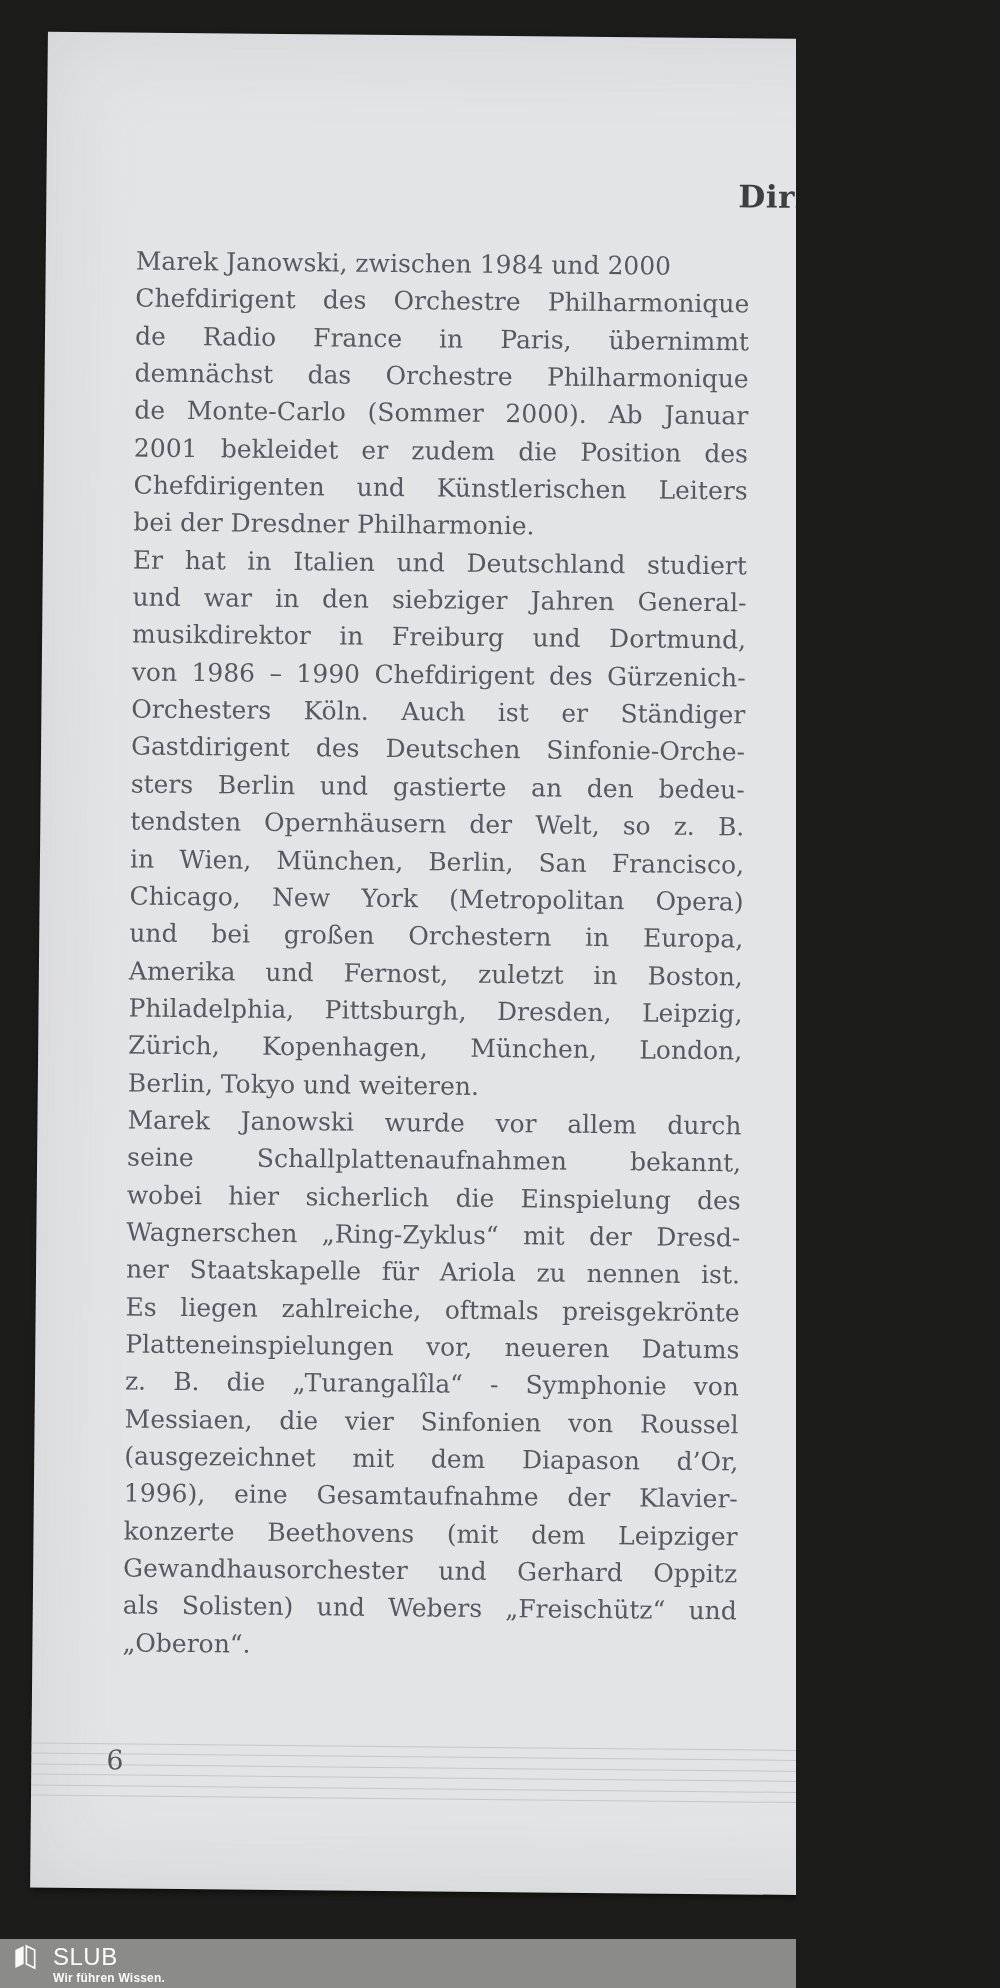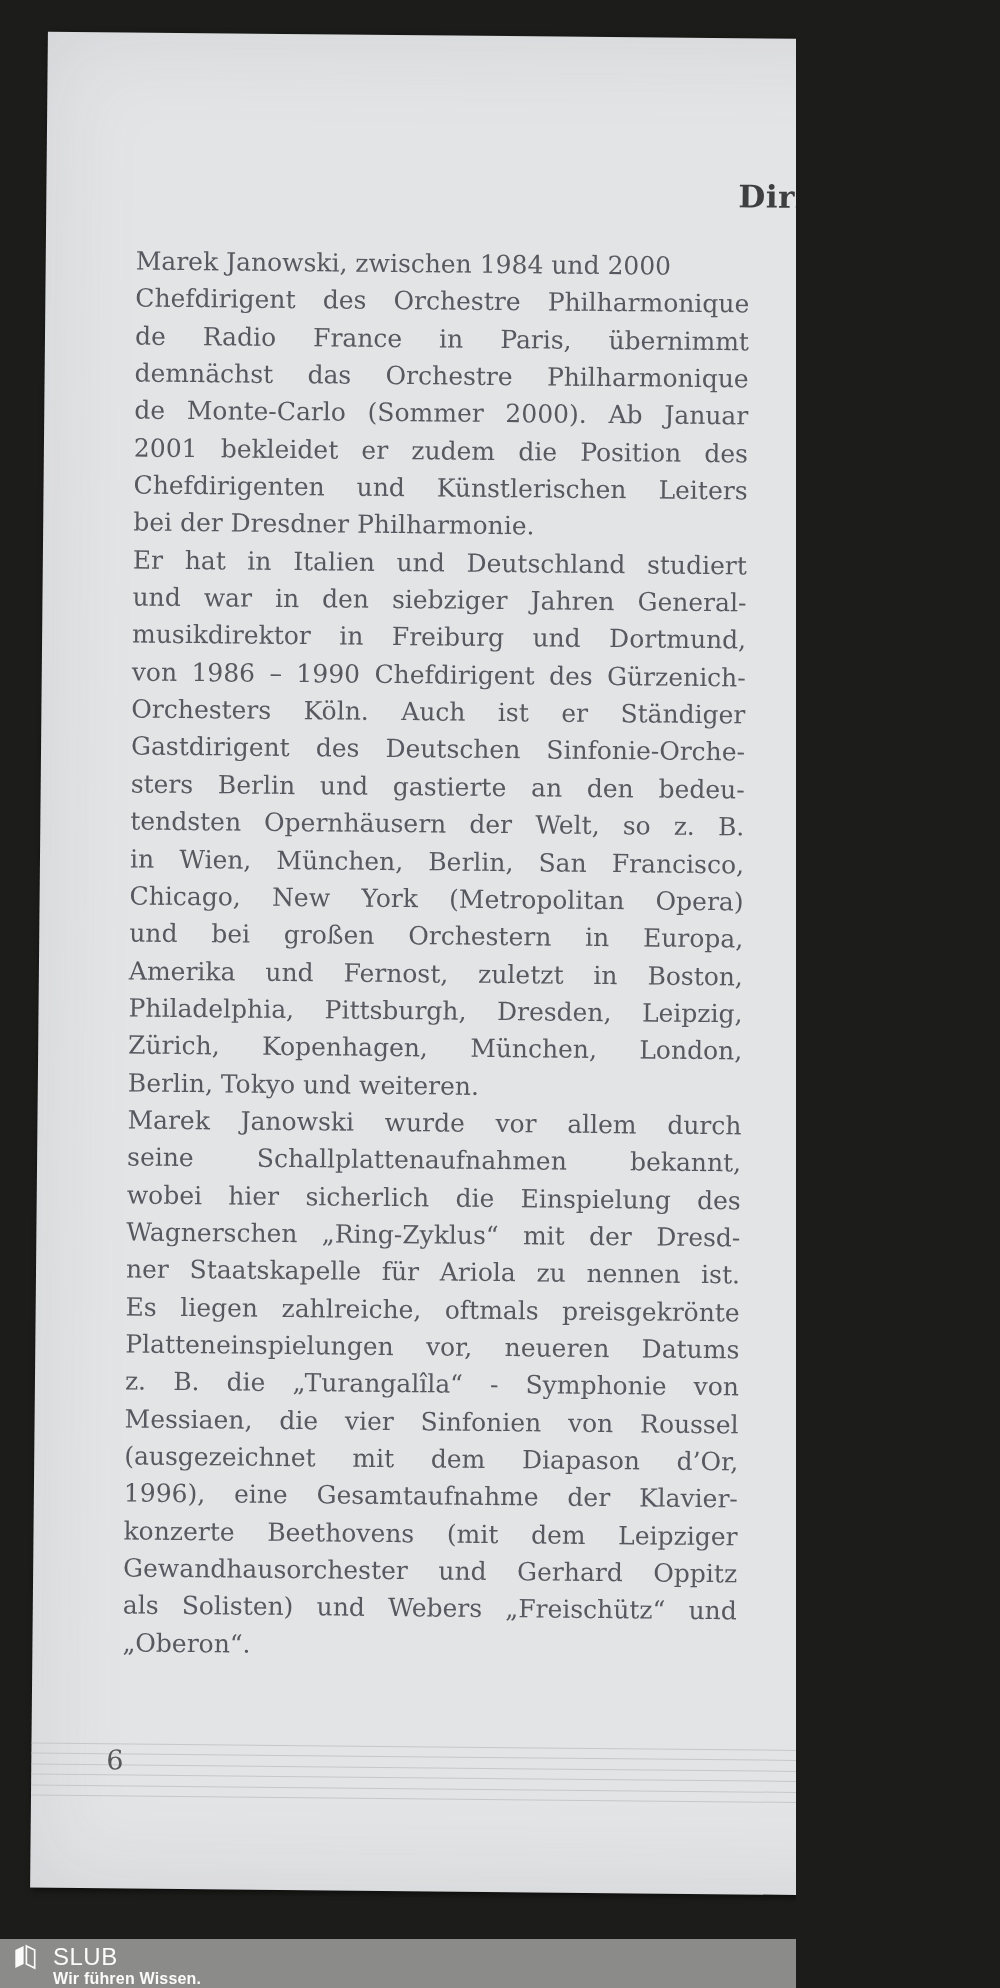--- a/index.html
+++ b/index.html
@@ -27,21 +27,21 @@
   .staffline{position:absolute;left:0;width:100%;height:1px;background:var(--staff_line,#c6c7ca);}
   .speck{position:absolute;left:907px;top:1277px;width:3px;height:4px;border-radius:50%;background:#63636a;}
   
   .footer{position:absolute;left:0;top:1939px;width:1000px;height:49px;z-index:4;
           background:var(--footer_bar,#8b8b89);}
   .slub-group{position:absolute;left:13px;top:4px;height:41px;}
   .slub-book{position:absolute;left:0;top:0;width:24px;height:28px;}
   .slub-word{position:absolute;left:40px;top:2px;font-family:"Liberation Sans",sans-serif;font-weight:normal;
              font-size:24px;line-height:24px;color:#fbfbfb;letter-spacing:.5px;}
   .slub-tag{position:absolute;left:40px;top:30px;font-family:"Liberation Sans",sans-serif;font-weight:bold;
-            font-size:16px;line-height:11px;color:#fbfbfb;letter-spacing:.2px;white-space:nowrap;}
+            font-size:12px;line-height:11px;color:#fbfbfb;letter-spacing:.2px;white-space:nowrap;}
   .phil-group{position:absolute;right:10px;top:0;height:49px;}
   .phil-star{position:absolute;left:0;top:1px;width:48px;height:48px;}
 </style>
 </head>
 <body>
 
 <div class="stage">
 
   <div class="sliver">
     <div class="sliver-seam"></div>

